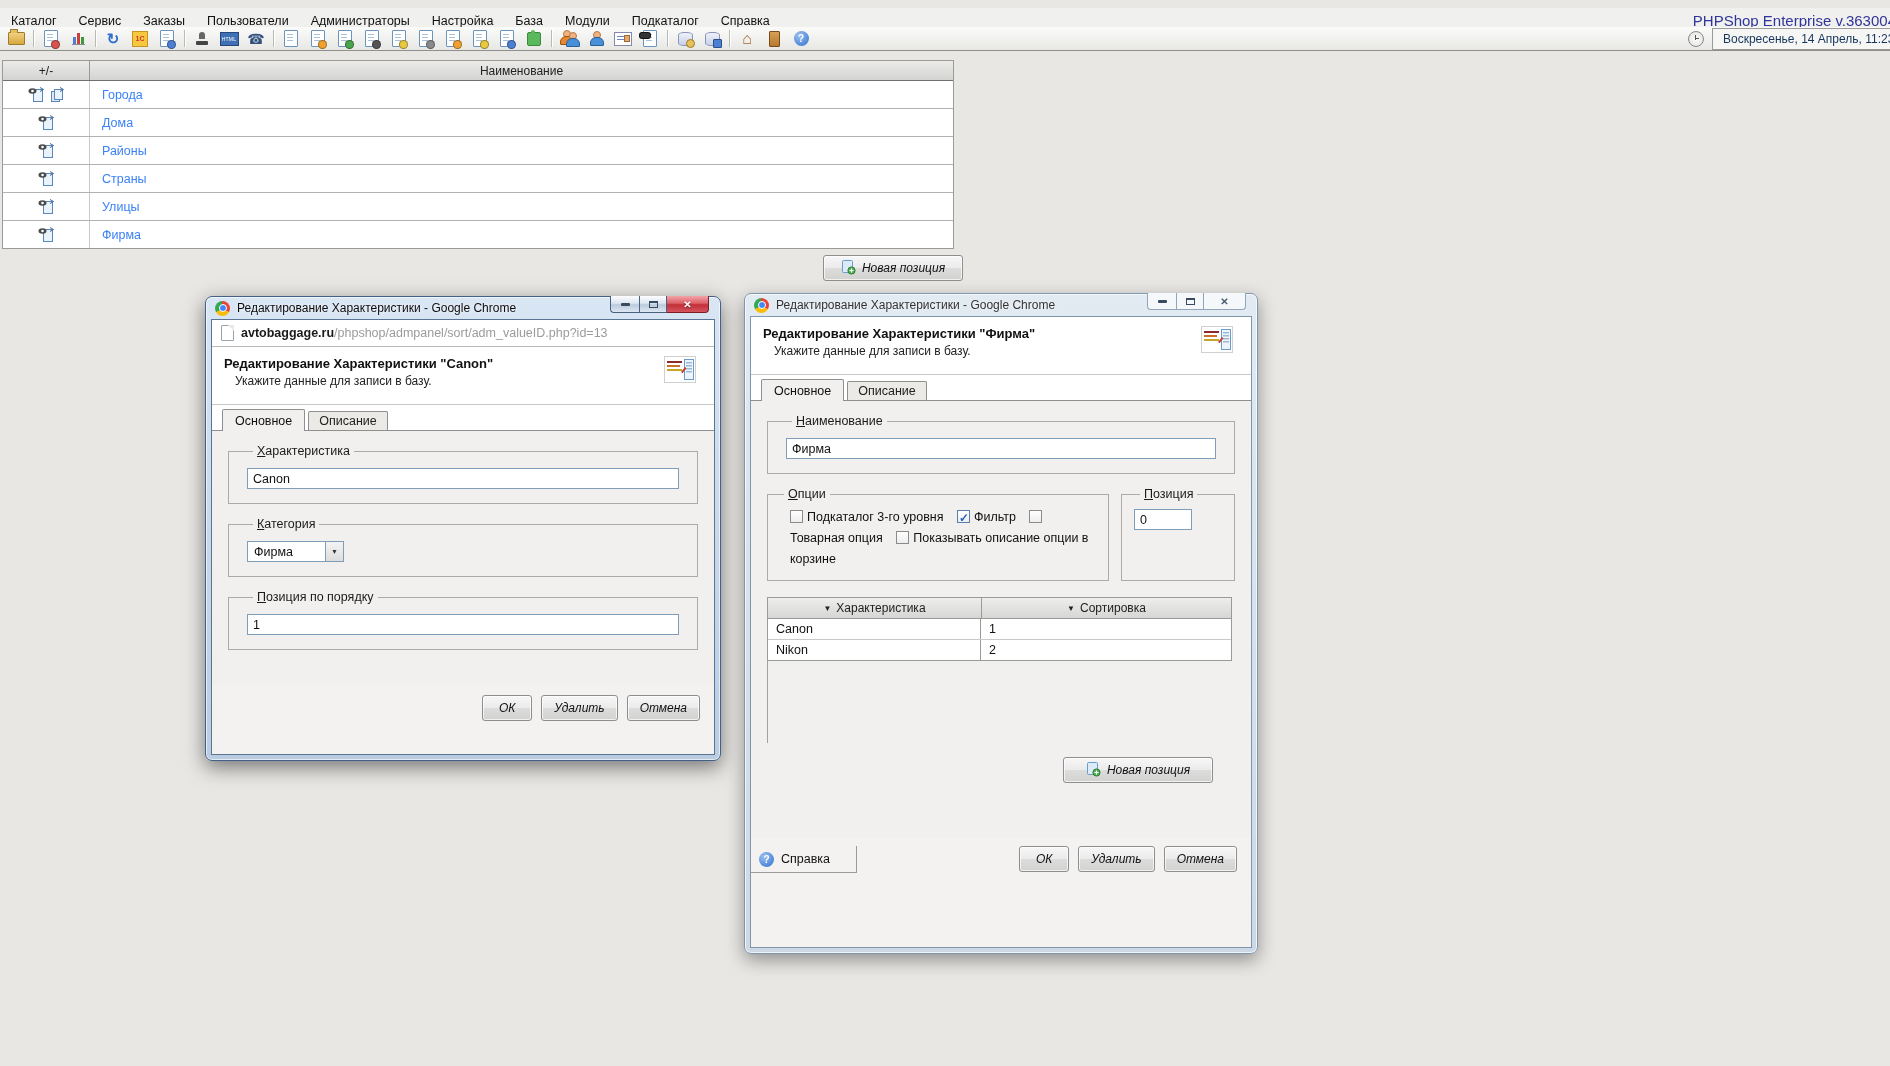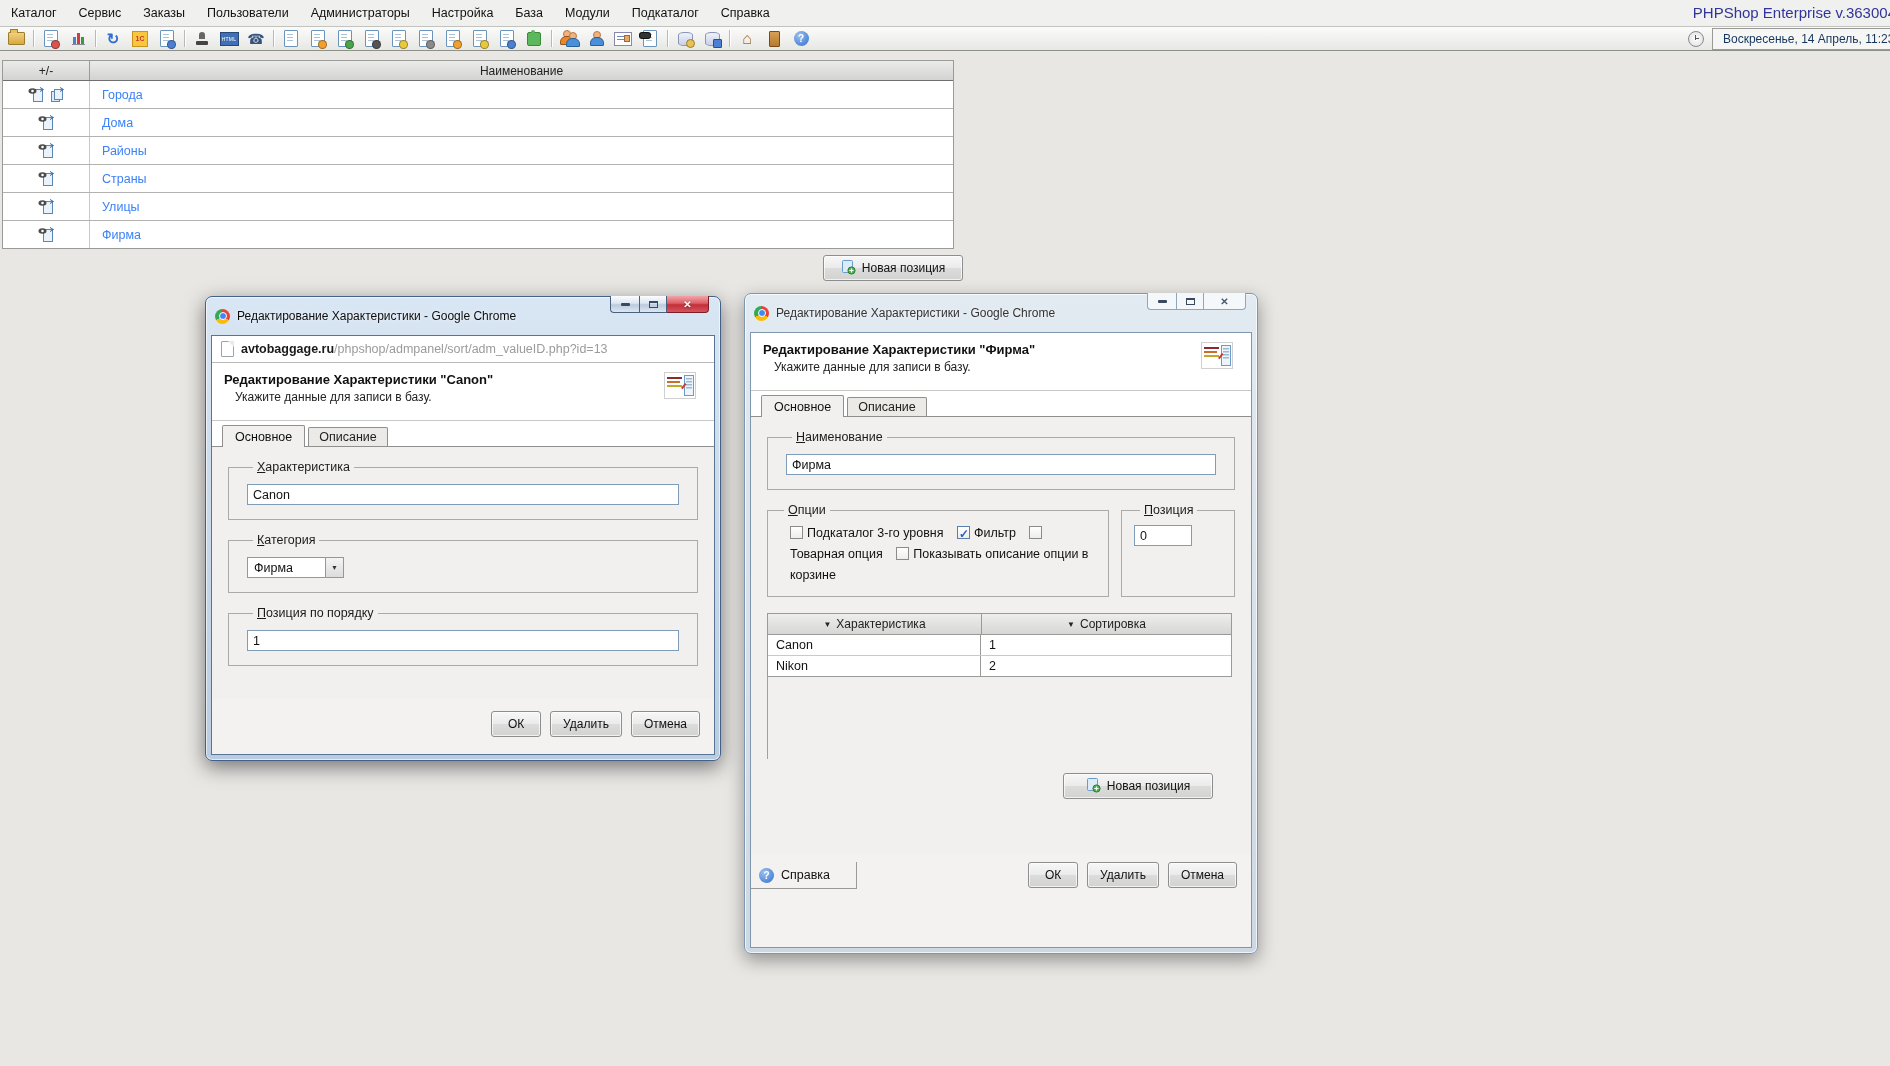--- a/index.html
+++ b/index.html
@@ -2,21 +2,21 @@
 <html><head>
 <meta charset="utf-8">
 <style>
   html,body{margin:0;padding:0}
   body{
     width:1890px;height:1066px;position:relative;overflow:hidden;
     background:#e8e7e4;font-family:"Liberation Sans",sans-serif;color:#1a1a1a;
   }
   
   .menubar{
-    position:absolute;left:0;top:0;width:100%;height:26px;background:#f0f0ee;
+    position:absolute;left:0;top:8px;width:100%;height:26px;background:#f0f0ee;
     border-bottom:1px solid #c2c2bf;display:flex;align-items:center;overflow:hidden;
   }
   .menu-item{font-size:12.5px;padding:0 11px;line-height:26px;cursor:default;color:#111}
   .brand{
     position:absolute;right:-8px;top:0;line-height:26px;font-size:15px;
     color:#31359b;white-space:nowrap;padding-right:2px;
   }
   
   .toolbar{
     position:absolute;left:0;top:27px;width:100%;height:24px;
@@ -82,32 +82,32 @@
   .cat-row{display:flex;height:27px;border-bottom:1px solid #b2b2b0}
   .cat-row:last-child{border-bottom:none}
   .cat-row .c1{width:86px;display:flex;align-items:center;justify-content:center;gap:4px;border-right:1px solid #c9c9c7}
   .cat-row .c2{flex:1;display:flex;align-items:center;padding-left:12px;font-size:12.5px;color:#3b82f6}
   .rowicon{display:inline-flex;cursor:pointer}
   
   .btn{
     display:inline-flex;align-items:center;justify-content:center;height:22px;box-sizing:border-box;
     border:1px solid #8e8e8e;border-radius:3px;padding:12px 12px;font-size:12px;color:#111;
     background:linear-gradient(#f7f7f7,#ebebeb 48%,#dcdcdc 52%,#d2d2d0);
-    box-shadow:inset 0 0 0 1px rgba(255,255,255,.7);cursor:pointer;white-space:nowrap;
+    box-shadow:inset 0 0 0 1px rgba(255,255,255,.7);cursor:pointer;white-space:nowrap;font-style:italic;
   }
   .btn.ico{gap:6px}
   .newpos-main{position:absolute;left:823px;top:255px;width:140px}
   
   .win{position:absolute;display:flex;flex-direction:column;box-sizing:border-box;
     border-radius:7px;padding:0 5px 5px;border:1px solid #42608a;
     background:linear-gradient(#d9e6f4,#b9cce1);
     box-shadow:0 6px 20px rgba(0,0,0,.5), inset 0 0 0 1px rgba(255,255,255,.6);
   }
   .win.inactive{border-color:#7e96ae;background:linear-gradient(#e2eaf2,#ccd8e4);box-shadow:0 6px 18px rgba(0,0,0,.38), inset 0 0 0 1px rgba(255,255,255,.7)}
-  .titlebar{height:14px;display:flex;align-items:center;gap:7px;padding:12px 4px;position:relative}
+  .titlebar{height:14px;display:flex;align-items:center;gap:7px;padding:4px 4px;position:relative}
   .titletext{font-size:12px;color:#0d0d0d;text-shadow:0 0 4px rgba(255,255,255,.9);white-space:nowrap}
   .win.inactive .titletext{color:#333}
   .chrome-ball{width:15px;height:15px;border-radius:50%;position:relative;flex:0 0 auto;
     background:conic-gradient(#ea4335 0 120deg,#fbbc05 120deg 240deg,#34a853 240deg 360deg)}
   .chrome-ball::after{content:"";position:absolute;inset:3.5px;border-radius:50%;background:#4285f4;border:1.5px solid #fff;box-sizing:border-box}
   .winbtns{position:absolute;right:6px;top:-1px;display:flex}
   .wbtn{height:17px;display:flex;align-items:center;justify-content:center;box-sizing:border-box;
     border:1px solid #49617e;border-top:none;background:linear-gradient(#fdfdfd,#dce6f2 45%,#bccadb 55%,#dde7f3);cursor:pointer}
   .wbtn.min{width:29px;border-radius:0 0 0 4px;border-right:none}
   .wbtn.max{width:28px}

